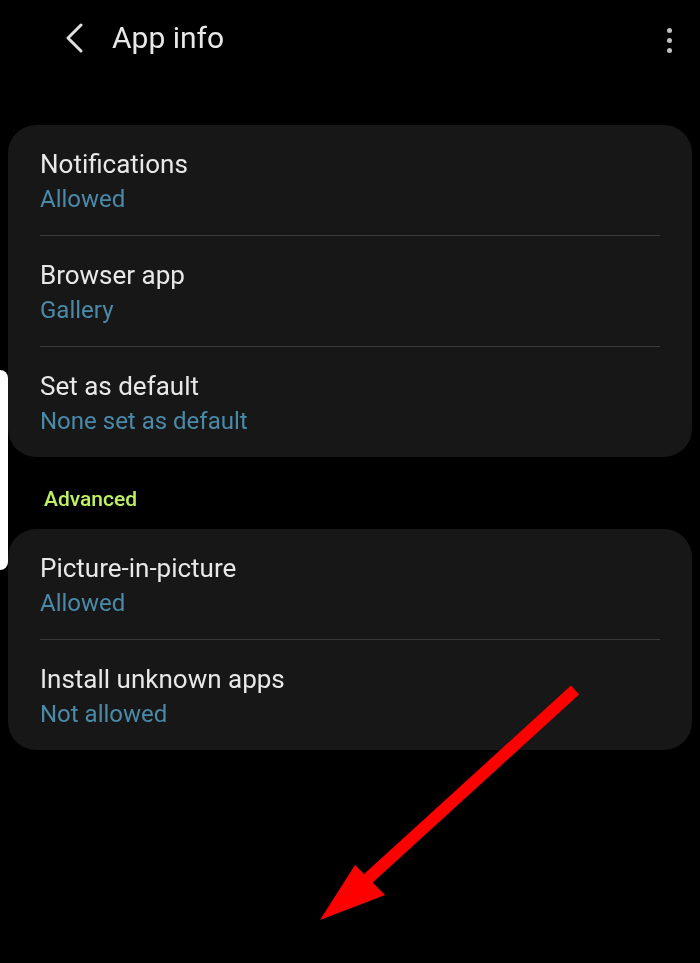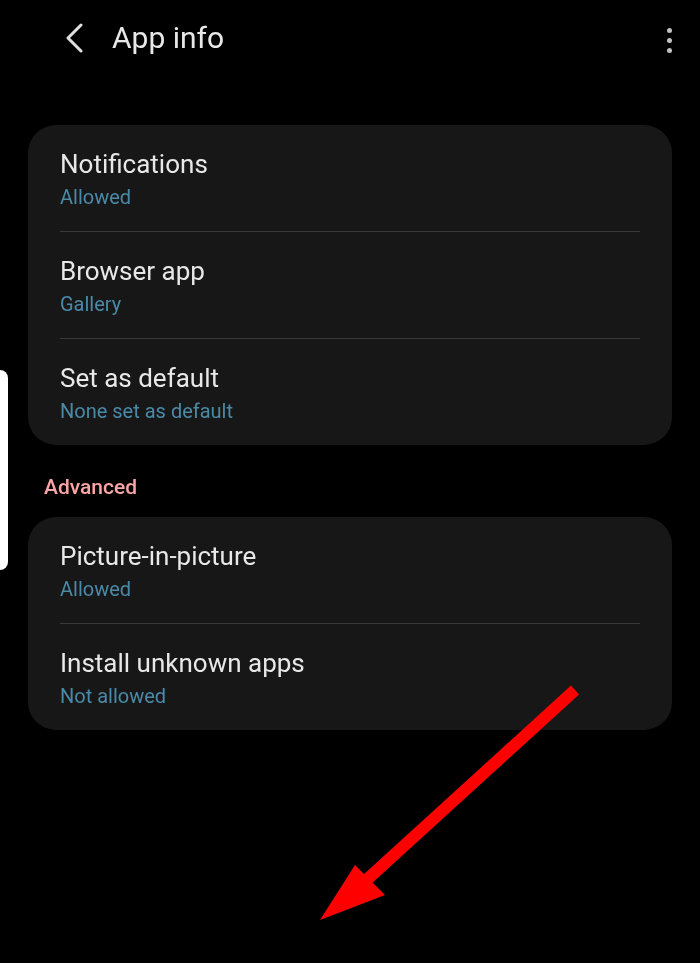--- a/index.html
+++ b/index.html
@@ -50,45 +50,45 @@
       height: 5px;
       background: #c0c0c0;
       border-radius: 50%;
     }
     .spacer-top {
       height: 50px;
     }
     .card {
       background: #171717;
       border-radius: 28px;
-      margin: 0 28px;
+      margin: 0 8px;
       padding: 0 32px;
     }
     .setting-row {
       padding: 24px 0 22px 0;
       border-bottom: 1px solid #3a3a3a;
     }
     .setting-row:last-child {
       border-bottom: none;
     }
     .setting-title {
       font-size: 26px;
       font-weight: 400;
       color: #e8e8e8;
       margin-bottom: 6px;
     }
     .setting-subtitle {
-      font-size: 20px;
+      font-size: 24px;
       font-weight: 400;
       color: #4a8aa8;
     }
     .section-header {
       font-size: 21px;
       font-weight: 500;
-      color: #fca5a5;
+      color: #bef264;
       padding: 30px 32px 18px 44px;
     }
     .scroll-edge {
       position: absolute;
       left: 0;
       top: 370px;
       width: 8px;
       height: 200px;
       background: #ffffff;
       border-top-right-radius: 8px;

